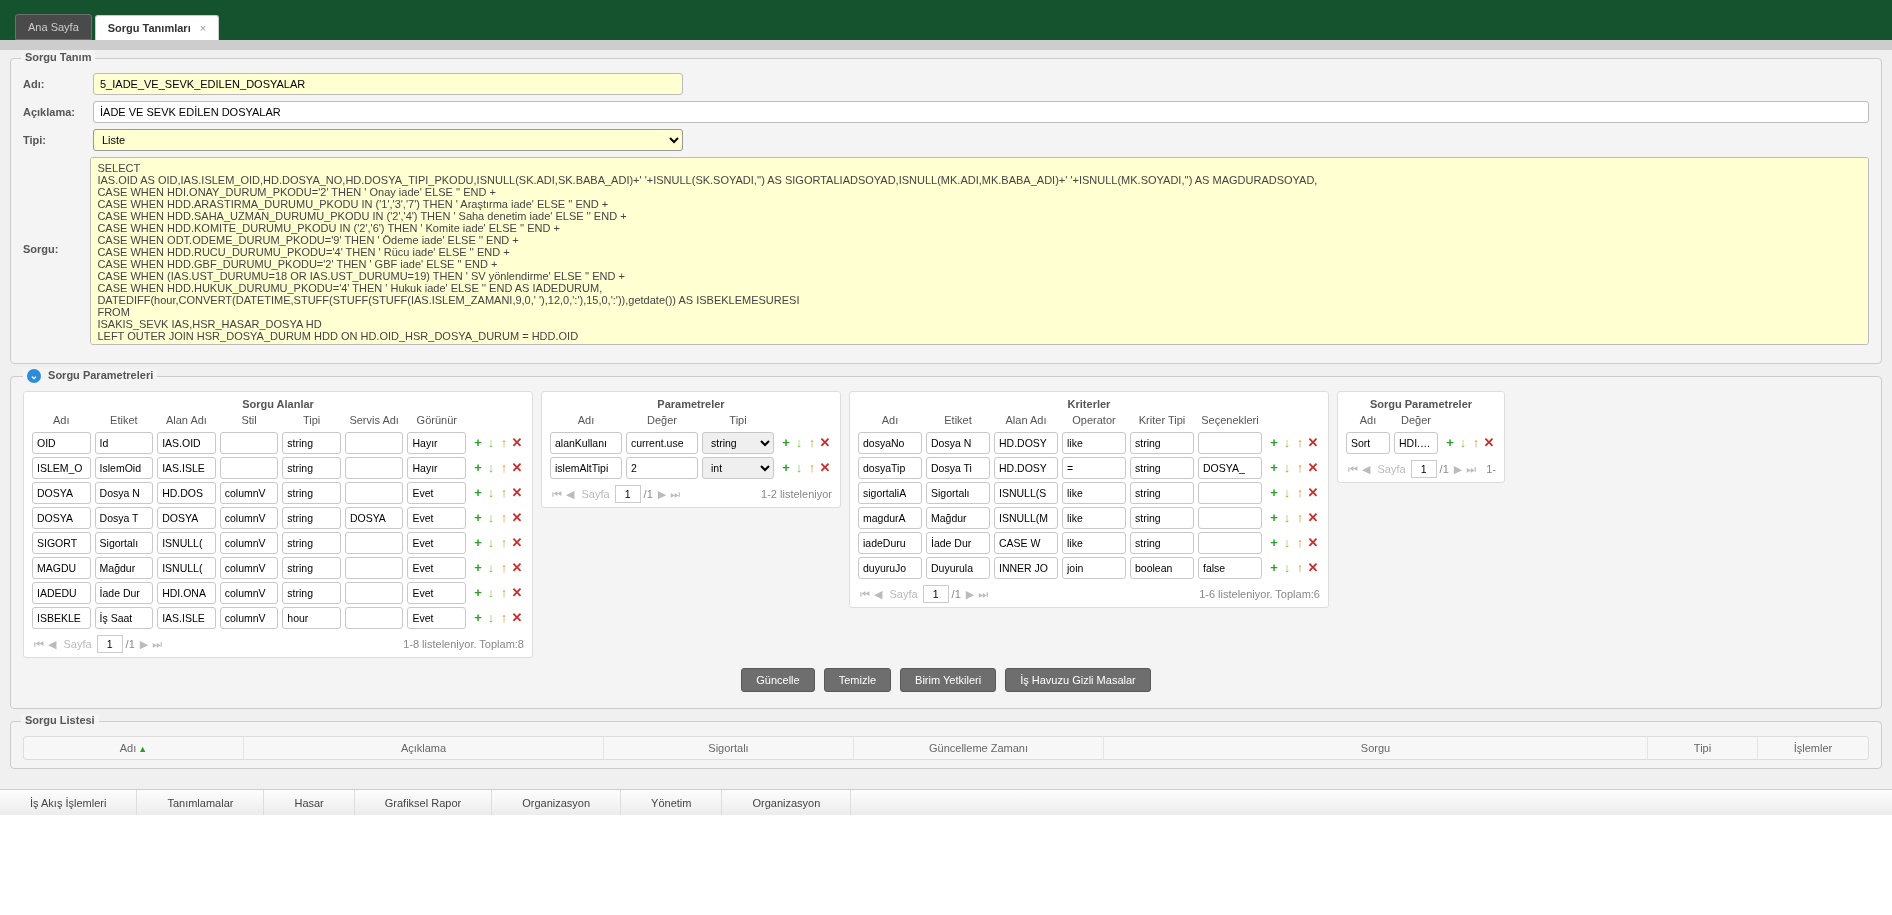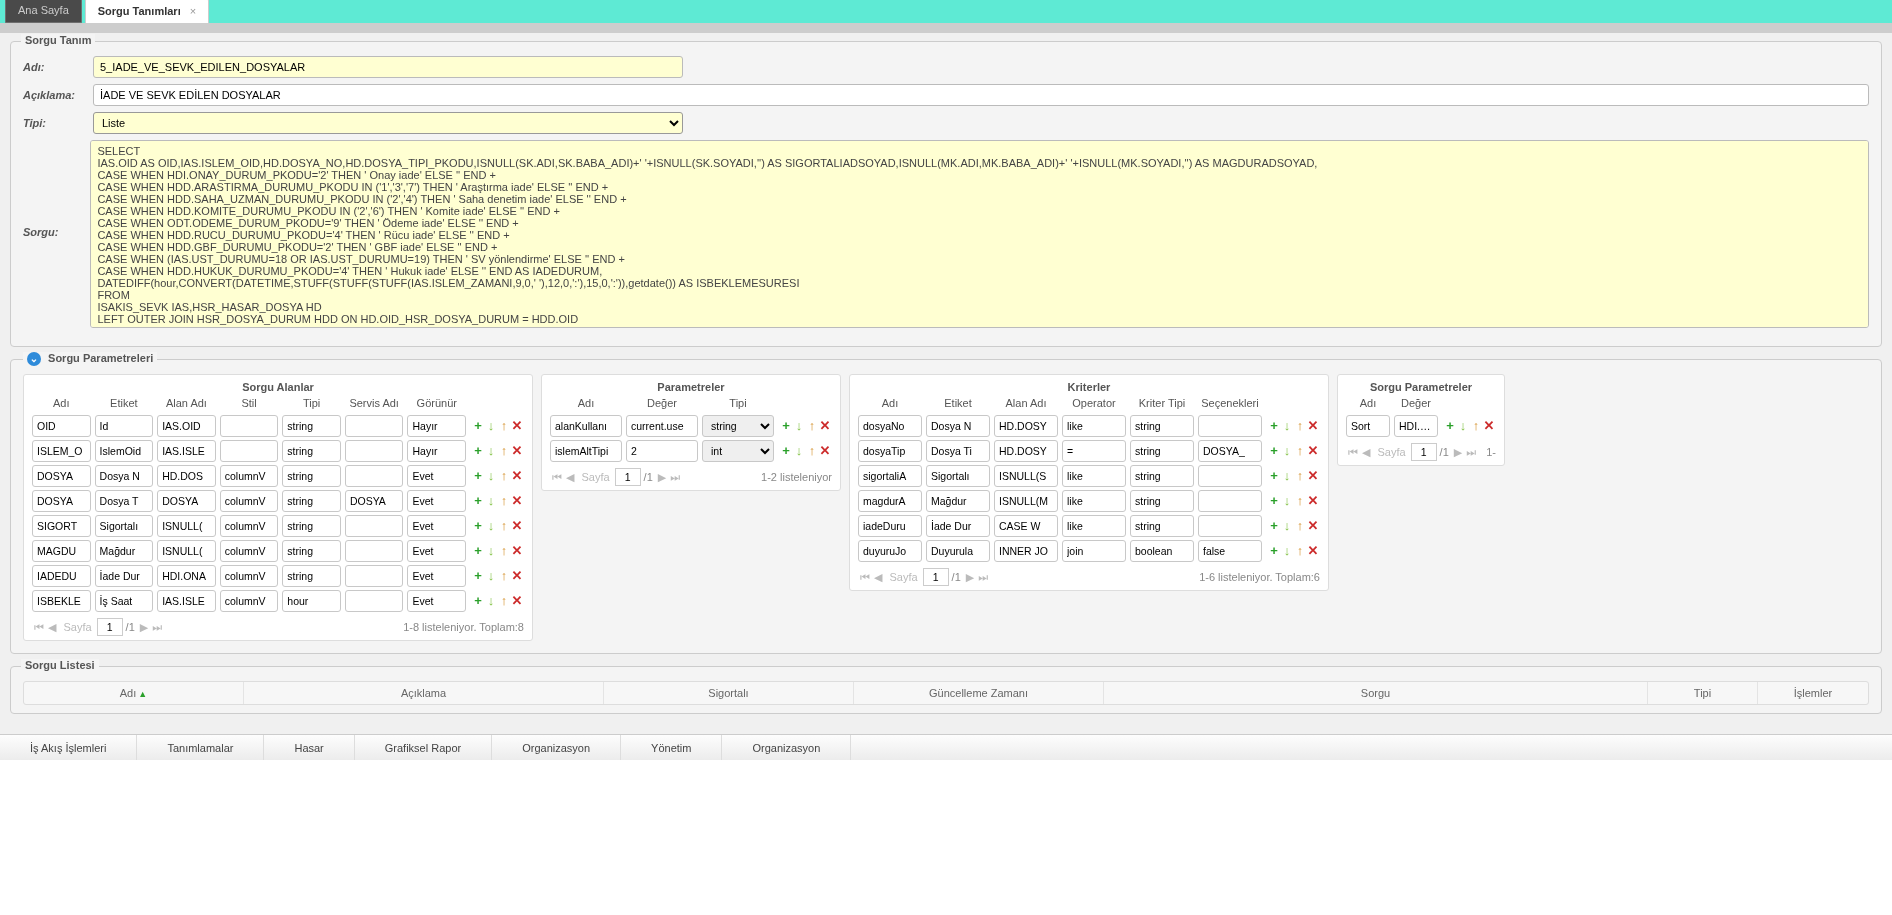--- a/index.html
+++ b/index.html
@@ -1,29 +1,29 @@
 <!DOCTYPE html>
 <html><head>
 <meta charset="utf-8">
 <style>
 *{box-sizing:border-box;margin:0;padding:0;font-family:Arial,Helvetica,sans-serif;font-size:11px;}
 body{background:#fff;color:#333;}
-.topbar{background:#5eead4;height:23px;display:flex;align-items:flex-end;padding:0 5px;}
+.topbar{background:#14532d;height:40px;display:flex;align-items:flex-end;padding:0 15px;}
 .tab{border-radius:3px 3px 0 0;margin-right:3px;padding:6px 12px;font-size:11px;cursor:pointer;}
 .tab.inactive{background:#4a4a4a;color:#ccc;border:1px solid #6e6e6e;}
 .tab.active{background:#fff;color:#333;border:1px solid #ccc;border-bottom:none;font-weight:bold;position:relative;}
 .tab .close{margin-left:6px;color:#999;font-weight:normal;}
 .graybar{background:#cdcdcd;height:10px;}
 .shell{background:#f0f0f0;padding:8px 10px;}
 .fieldset{border:1px solid #ccc;border-radius:4px;padding:14px 12px 12px;margin-bottom:12px;position:relative;background:#f4f4f4;}
 .fieldset>legend{font-size:11px;font-weight:bold;color:#555;padding:0 4px;position:absolute;top:-8px;left:10px;background:#f4f4f4;}
 .fieldset.params>legend{left:12px;}
 .toggle-ico{display:inline-block;width:14px;height:14px;border-radius:50%;background:#2e8bda;color:#fff;text-align:center;line-height:13px;font-size:10px;margin-right:4px;vertical-align:middle;}
 .formrow{display:flex;align-items:center;margin-bottom:6px;}
-.formlabel{width:70px;font-weight:bold;color:#555;font-style:italic;}
+.formlabel{width:70px;font-weight:bold;color:#555;}
 .txt{height:22px;border:1px solid #bbb;border-radius:3px;padding:2px 6px;font-size:11px;}
 .txt.yellow{background:#ffffd2;}
 .txt.wide{width:590px;}
 .txt.widefull{flex:1;}
 .selectbox{height:22px;border:1px solid #999;border-radius:3px;background:#ffffd2;padding:1px 4px;font-size:11px;width:590px;}
 .sqlbox{width:100%;height:188px;border:1px solid #bbb;border-radius:3px;background:#ffffd2;font-family:Arial;font-size:11px;color:#444;padding:4px 6px;resize:none;overflow-y:scroll;}
 .grids{display:flex;gap:8px;align-items:flex-start;}
 .gridcol{border:1px solid #ddd;border-radius:3px;background:#fff;flex-shrink:0;padding:6px 6px 4px;position:relative;}
 .gridtitle{text-align:center;font-weight:bold;color:#555;font-size:11px;margin-bottom:2px;}
 .gheader{display:flex;margin-bottom:4px;}
@@ -406,20 +406,26 @@
               </span>
             </div>
           </div>
         <div class="pager">
           <div class="nav"><span>⏮</span><span>◀</span> <span>Sayfa</span><input value="1" style="">/1 <span>▶</span><span>⏭</span></div>
           <div>1-</div>
         </div>
       </div>
     </div>
 
+    <div class="btnbar">
+      <span class="btn">Güncelle</span>
+      <span class="btn">Temizle</span>
+      <span class="btn">Birim Yetkileri</span>
+      <span class="btn">İş Havuzu Gizli Masalar</span>
+    </div>
   </div>
 
   <div class="fieldset" style="padding-bottom:8px;">
     <legend>Sorgu Listesi</legend>
     <div class="listhead">
       <div style="width:220px;text-align:center;"><span>Adı</span><span class="sortarrow">▲</span></div>
       <div style="width:360px;text-align:center;">Açıklama</div>
       <div style="width:250px;text-align:center;">Sigortalı</div>
       <div style="width:250px;text-align:center;">Güncelleme Zamanı</div>
       <div style="flex:1;text-align:center;">Sorgu</div>

